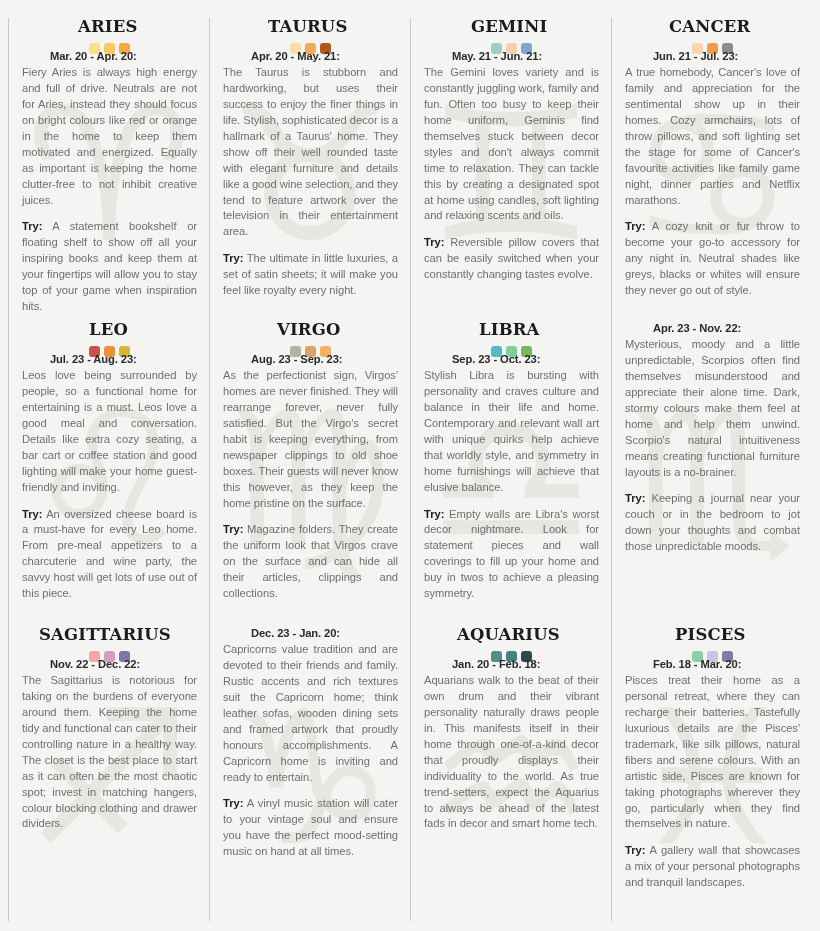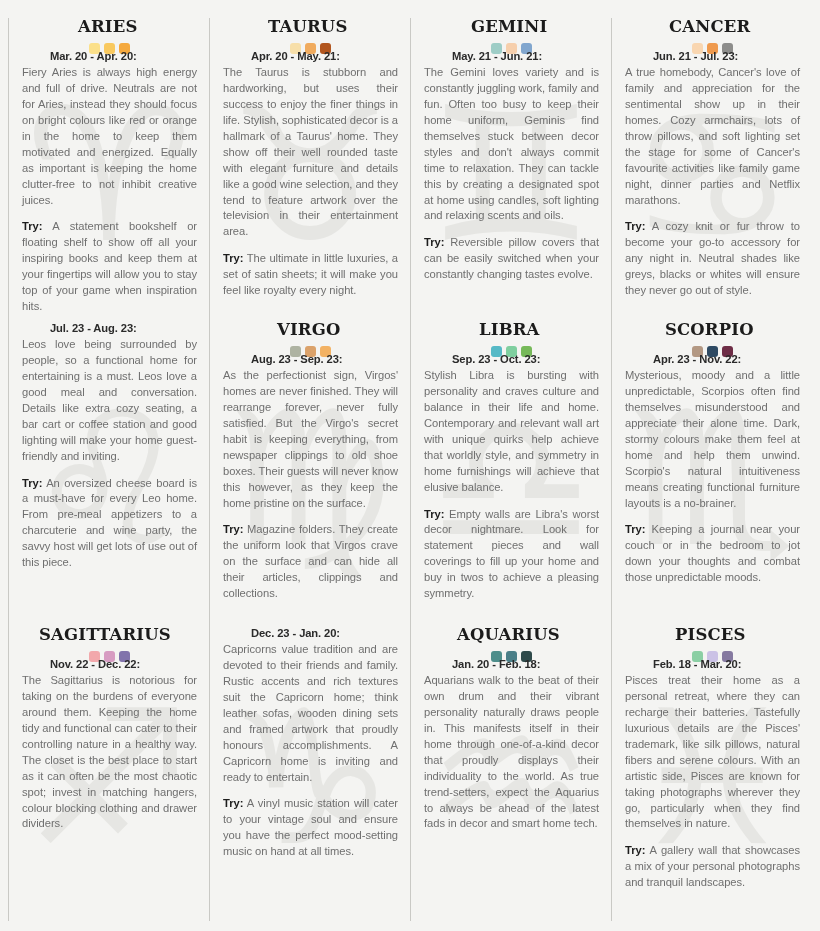--- a/index.html
+++ b/index.html
@@ -186,20 +186,28 @@
             </div>
           </div>
           <div class="dates">Jun. 21 - Jul. 23:</div>
           <div class="body-text">A true homebody, Cancer's love of family and appreciation for the sentimental show up in their homes. Cozy armchairs, lots of throw pillows, and soft lighting set the stage for some of Cancer's favourite activities like family game night, dinner parties and Netflix marathons.</div>
           <div class="try-block"><span class="try-label">Try:</span> <span>A cozy knit or fur throw to become your go-to accessory for any night in. Neutral shades like greys, blacks or whites will ensure they never go out of style.</span></div>
         </div>
       </div>
       <div class="card row2">
         <div class="wm">♌</div>
         <div class="card-inner">
+          <div class="head">
+            <div class="sign-name">LEO</div>
+            <div class="swatches">
+              <span class="swatch" style="background: rgb(207, 79, 69);"></span>
+              <span class="swatch" style="background: rgb(237, 143, 51);"></span>
+              <span class="swatch" style="background: rgb(216, 182, 60);"></span>
+            </div>
+          </div>
           <div class="dates">Jul. 23 - Aug. 23:</div>
           <div class="body-text">Leos love being surrounded by people, so a functional home for entertaining is a must. Leos love a good meal and conversation. Details like extra cozy seating, a bar cart or coffee station and good lighting will make your home guest-friendly and inviting.</div>
           <div class="try-block"><span class="try-label">Try:</span> <span>An oversized cheese board is a must-have for every Leo home. From pre-meal appetizers to a charcuterie and wine party, the savvy host will get lots of use out of this piece.</span></div>
         </div>
       </div>
       <div class="card row2">
         <div class="wm">♍</div>
         <div class="card-inner">
           <div class="head">
             <div class="sign-name">VIRGO</div>
@@ -226,28 +234,20 @@
             </div>
           </div>
           <div class="dates">Sep. 23 - Oct. 23:</div>
           <div class="body-text">Stylish Libra is bursting with personality and craves culture and balance in their life and home. Contemporary and relevant wall art with unique quirks help achieve that worldly style, and symmetry in home furnishings will achieve that elusive balance.</div>
           <div class="try-block"><span class="try-label">Try:</span> <span>Empty walls are Libra's worst decor nightmare. Look for statement pieces and wall coverings to fill up your home and buy in twos to achieve a pleasing symmetry.</span></div>
         </div>
       </div>
       <div class="card row2">
         <div class="wm">♏</div>
         <div class="card-inner">
-          <div class="head">
-            <div class="sign-name">SCORPIO</div>
-            <div class="swatches">
-              <span class="swatch" style="background: rgb(179, 152, 131);"></span>
-              <span class="swatch" style="background: rgb(46, 74, 99);"></span>
-              <span class="swatch" style="background: rgb(110, 45, 70);"></span>
-            </div>
-          </div>
           <div class="dates">Apr. 23 - Nov. 22:</div>
           <div class="body-text">Mysterious, moody and a little unpredictable, Scorpios often find themselves misunderstood and appreciate their alone time. Dark, stormy colours make them feel at home and help them unwind. Scorpio's natural intuitiveness means creating functional furniture layouts is a no-brainer.</div>
           <div class="try-block"><span class="try-label">Try:</span> <span>Keeping a journal near your couch or in the bedroom to jot down your thoughts and combat those unpredictable moods.</span></div>
         </div>
       </div>
       <div class="card row3">
         <div class="wm">♐</div>
         <div class="card-inner">
           <div class="head">
             <div class="sign-name">SAGITTARIUS</div>

